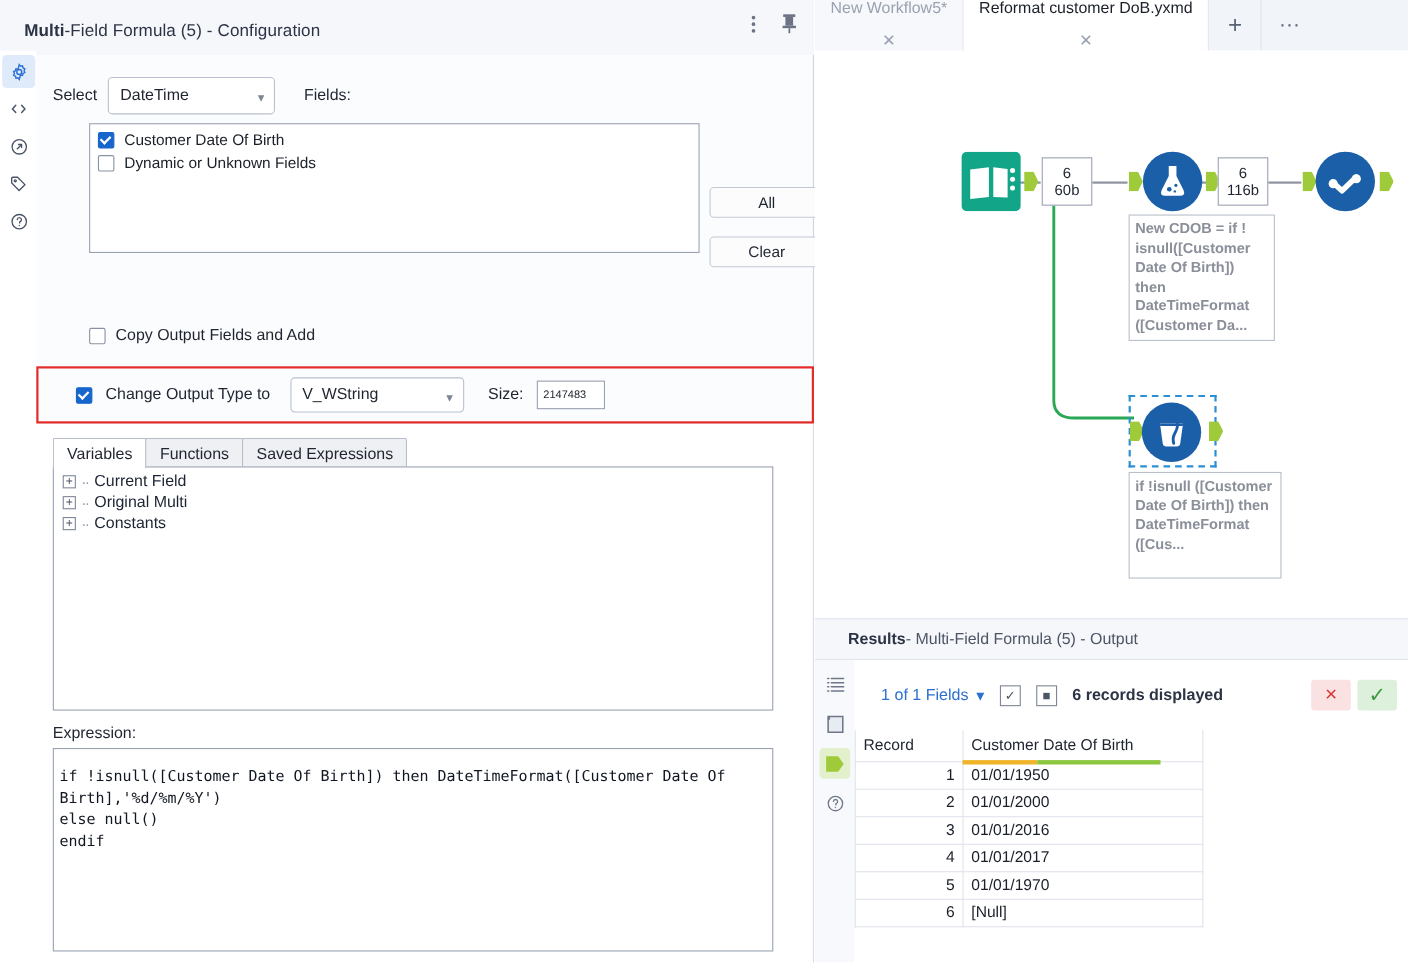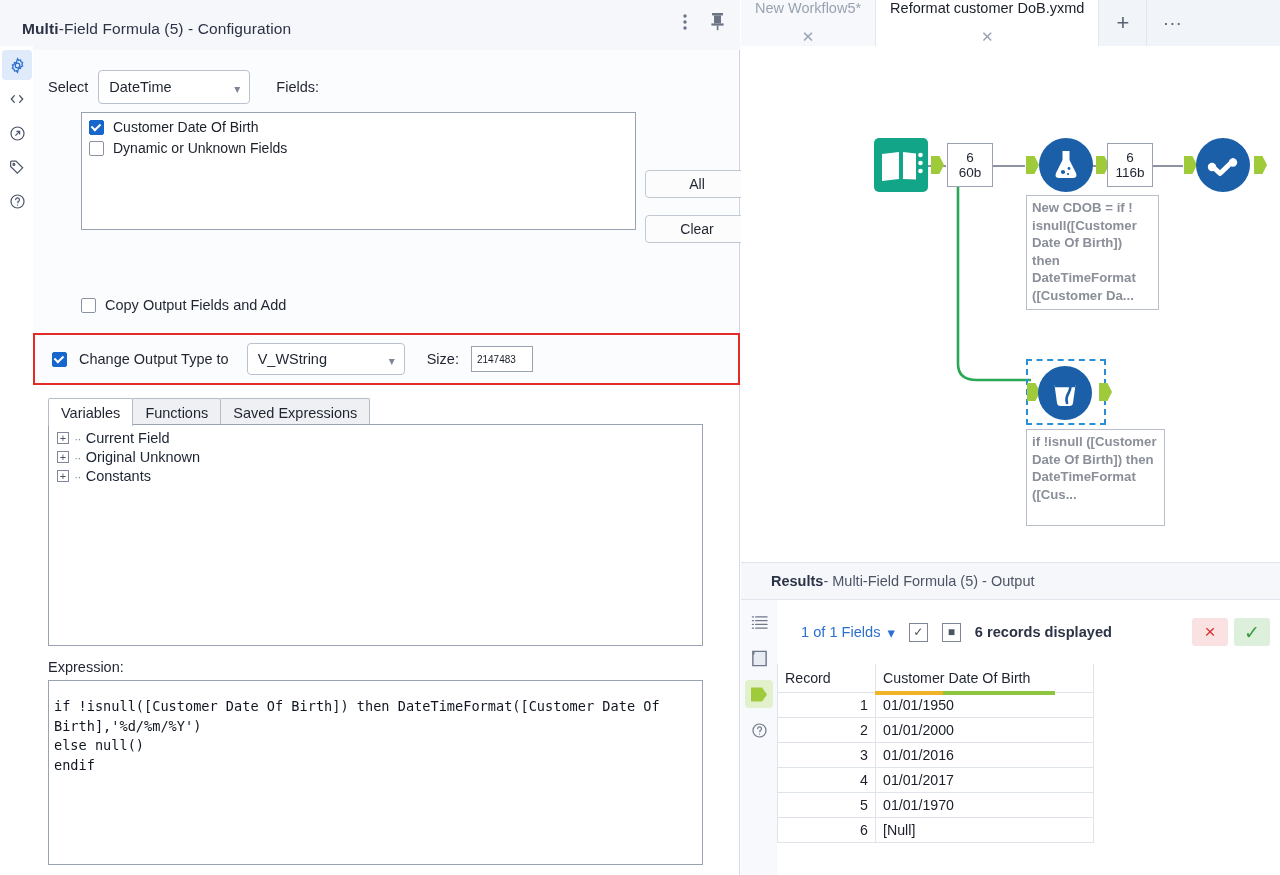--- a/index.html
+++ b/index.html
@@ -86,21 +86,21 @@
   #new-input {
     width: 210px; height: 32px; background: #e9eaee; border: 1px solid #e0e2e7; border-radius: 3px;
     display: flex; align-items: center; padding-left: 8px; font-size: 14.5px; color: #90959f;
   }
   .asa { font-size: 13.5px; color: #1f2430; font-weight: bold; }
 
   
   #outtype-row {
     position: absolute; left: 33px; top: 333px; width: 707px; height: 52px;
     border: 2px solid #e32b28; background: #fbfcfe;
-    display: flex; align-items: center; gap: 12px; padding-left: 17px;
+    display: flex; align-items: center; gap: 12px; padding-left: 34px;
   }
   #size-input {
     width: 62px; height: 26px; background: #fff; border: 1px solid #9aa2b1;
     display: flex; align-items: center; padding-left: 5px; font-size: 10px; color: #1a1f29;
     overflow: hidden; white-space: nowrap;
   }
 
   
   #tabs-strip { position: absolute; left: 48px; top: 398px; display: flex; align-items: flex-end; }
   .tab {
@@ -321,21 +321,21 @@
 
   <div id="var-tree">
     <div class="tree-row" style="padding-top:5px">
       <span class="plusbox">+</span>
           <span class="dotdash">··</span>
       <span>Current Field</span>
     </div>
     <div class="tree-row">
       <span class="plusbox">+</span>
           <span class="dotdash">··</span>
-      <span>Original Unknown</span>
+      <span>Original Multi</span>
     </div>
     <div class="tree-row">
       <span class="plusbox">+</span>
           <span class="dotdash">··</span>
       <span>Constants</span>
     </div>
   </div>
 
   <div id="expr-label">Expression:</div>
   <div id="expr-box">if !isnull([Customer Date Of Birth]) then DateTimeFormat([Customer Date Of Birth],'%d/%m/%Y')

